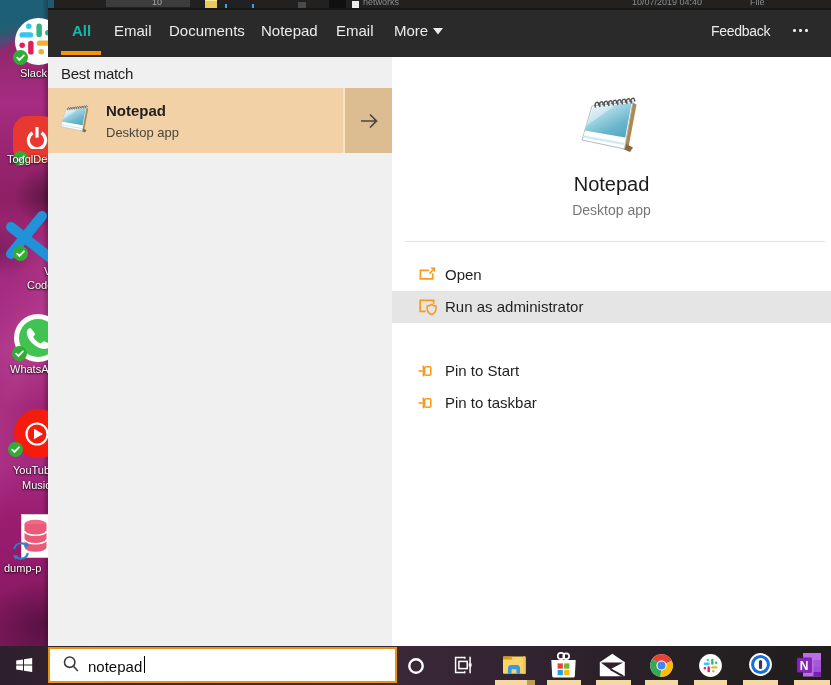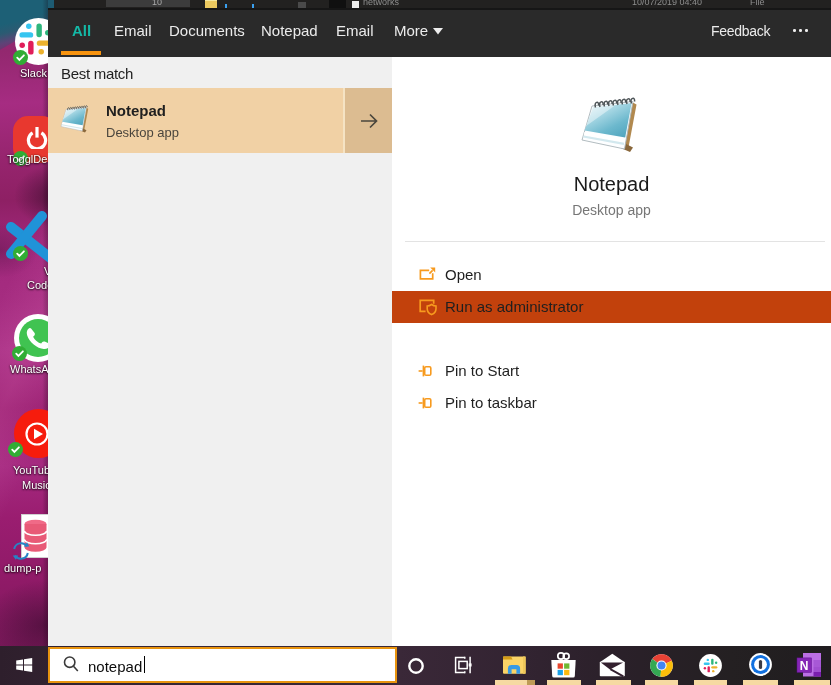--- a/index.html
+++ b/index.html
@@ -253,21 +253,21 @@
     <div style="position:absolute; left:0; top:145px; width:439px; text-align:center; font-size:14px; color:#767676;">Desktop app</div>
     <div style="position:absolute; left:13px; top:184px; width:420px; height:1px; background:#e3e3e3;"></div>
     <div class="mrow" style="top:202px;">
       <svg class="mico" width="24" height="24" viewBox="0 0 24 24" fill="none" stroke="#f79a1e" stroke-width="1.7">
         <path d="M13.2,7.3 H4.4 V15.9 H16.7 V10.2"></path>
         <path d="M13.4,10.6 L16.6,7.4"></path>
         <polygon points="14.2,4.6 19.2,4.6 19.2,9.6" fill="#f79a1e" stroke="none"></polygon>
       </svg>
       <span class="mtxt">Open</span>
     </div>
-    <div class="mrow" style="top:234px; background:#c2410c;">
+    <div class="mrow" style="top:234px; background:#e5e5e5;">
       <svg class="mico" width="24" height="24" viewBox="0 0 24 24" fill="none" stroke="#f79a1e" stroke-width="1.7">
         <path d="M9.6,16.3 H4.2 V5.4 H17.7 V8.8"></path>
         <path d="M15.6,9.5 c1.4,0.9 2.9,1.4 4.4,1.5 v2.7 c0,2.9-1.7,4.7-4.4,5.9 c-2.7-1.2-4.4-3-4.4-5.9 v-2.7 c1.5-0.1 3-0.6 4.4-1.5 z" stroke-width="1.6"></path>
       </svg>
       <span class="mtxt">Run as administrator</span>
     </div>
     <div class="mrow" style="top:298px;">
       <svg class="mico" width="24" height="24" viewBox="0 0 24 24" fill="none" stroke="#f79a1e" stroke-width="1.6">
         <path d="M2.6,12 H6.6"></path>
         <path d="M7.4,6.6 V17.4"></path>

